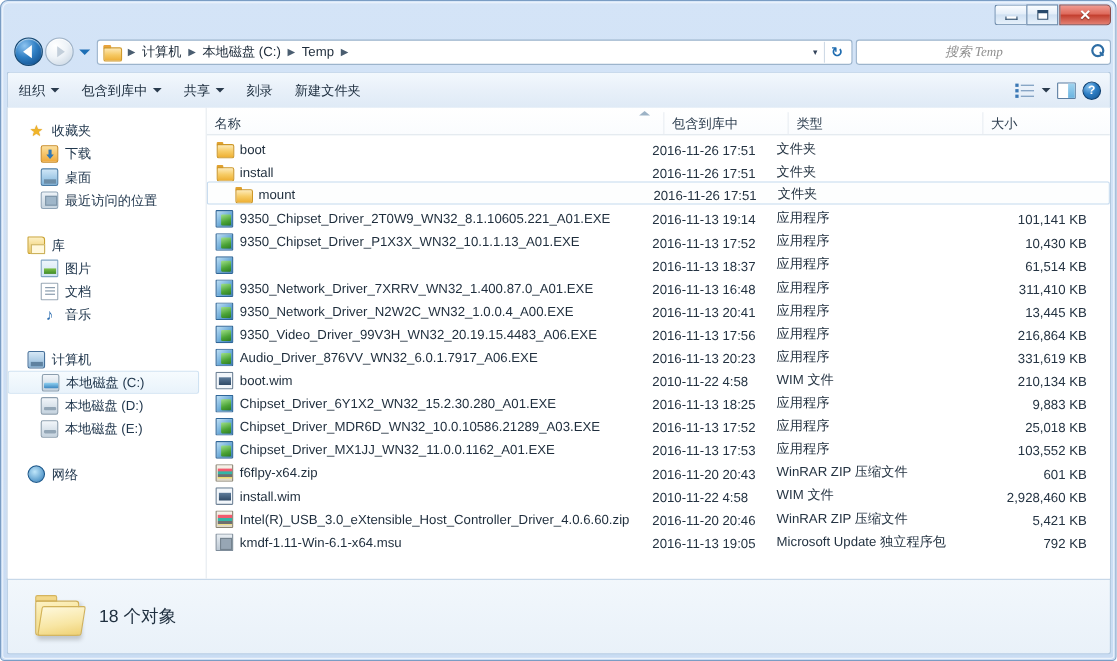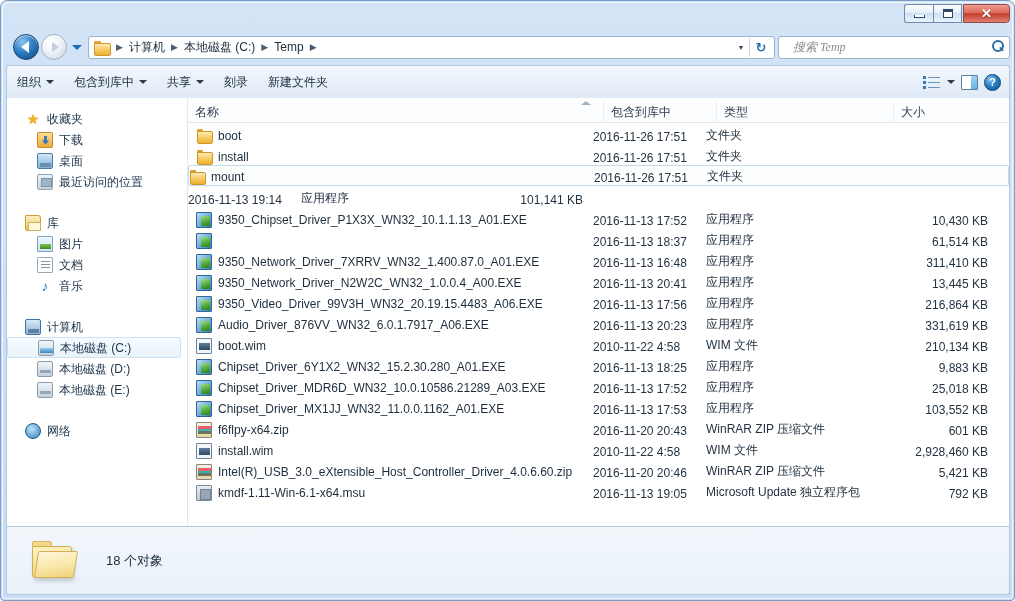--- a/index.html
+++ b/index.html
@@ -118,21 +118,21 @@
   .addr-div { width:1px; height:19px; background:#cfdae6; flex:none; }
   .refreshbtn {
     width: 22px; height:21px; display:flex;align-items:center;justify-content:center;
     flex:none;
   }
   .refresh-glyph { color:#1f6cb0; font-size:13px; line-height:1; font-weight:bold; }
 
   #searchbox {
     width: 232px; height: 23px; margin-left: 3px; flex:none;
     background: #fff; border: 1px solid #9cb4cc; border-radius: 3px;
-    display: flex; align-items: center; padding: 0 4px 0 14px;
+    display: flex; align-items: center; padding: 0 4px 0 1px; text-align: center;
   }
   #searchplaceholder {
     flex:1; font-size: 12px; color: #8e8e8e; font-style: italic;
     font-family: "Liberation Serif", serif;
     white-space: nowrap; overflow: hidden;
   }
   .searchicon {
     width:14px;height:14px; position:relative; flex:none;
   }
   .searchicon::before{
@@ -253,21 +253,21 @@
     font-size: 12px; color: #1e2d3c; position: relative;
   }
   .frow.focused {
     border: 1px solid #c3d9ee; border-radius: 2px;
     background: #fdfefe;
   }
   .c-name { width: 405px; display:flex; align-items:center; padding-left: 8px; white-space:nowrap; overflow:hidden; flex:none;}
   .c-date { width: 113px; flex:none; white-space:nowrap; color:#243342;}
   .c-type { width: 177px; flex:none; white-space:nowrap; color:#243342;}
   .c-size { width: 105px; flex:none; text-align:right; white-space:nowrap; color:#243342;}
-  .frow.focused .c-name { padding-left: 0; }
+  .frow.focused .c-name { padding-left: 24px; }
 
   .ficon { width: 16px; height: 16px; margin-right: 6px; position: relative; flex:none;}
   .fi-folder::before{content:'';position:absolute;left:1px;top:1px;width:6px;height:3px;background:#e0a12f;border-radius:1px 1px 0 0;}
   .fi-folder::after{content:'';position:absolute;left:1px;top:3px;width:14px;height:11px;background:linear-gradient(180deg,#fdeab7 0%,#f7cc66 50%,#eeb033 100%);border:1px solid #cd9727;border-radius:1px 2px 2px 2px;}
   .fi-exe{ background:linear-gradient(135deg,#bfe0f5 0%,#6aa9d8 55%,#3d7fb5 100%); border:1px solid #2f6698; border-radius:1px;}
   .fi-exe::after{content:'';position:absolute;left:4px;top:3px;width:9px;height:10px;background:linear-gradient(160deg,#9fe08a 0%,#4ba336 60%,#2e7d22 100%);border-radius:1px;}
   .fi-wim{ background:#f2f6fa; border:1px solid #6f8296; border-radius:1px;}
   .fi-wim::after{content:'';position:absolute;left:2px;top:4px;width:11px;height:7px;background:linear-gradient(180deg,#5d7b9a,#2f4a66);}
   .fi-zip{ background:linear-gradient(180deg,#f7f4ec,#ddd6c4); border:1px solid #8a8372; border-radius:1px;}
   .fi-zip::after{content:'';position:absolute;left:1px;top:3px;width:13px;height:9px;
@@ -297,21 +297,21 @@
     box-shadow: 2px 3px 4px rgba(0,0,0,.18);
   }
   #statusfolder .flap{
     position:absolute;left:6px;top:12px;width:40px;height:27px;
     background:linear-gradient(170deg,#fef8dc 0%,#f8e6a4 60%,#efd175 100%);
     border:1px solid #d2b259;
     transform: skewX(-9deg);
     border-radius:2px;
   }
   #statustext {
-    margin-left: 24px; font-size: 13px; color: #203040;
+    margin-left: 8px; font-size: 16px; color: #203040;
   }
 </style>
 </head>
 <body>
 
 <div id="window">
   <div id="glass-edge"></div>
 
   <div id="titlebar">
     <div id="winbtns">
@@ -498,20 +498,24 @@
           <div class="frow focused">
             <div class="c-name">
               <span class="ficon fi-folder"></span>
               <span>mount</span>
             </div>
             <div class="c-date">2016-11-26 17:51</div>
             <div class="c-type">文件夹</div>
             <div class="c-size"></div>
           </div>
           <div class="frow">
+            <div class="c-name">
+              <span class="ficon fi-exe"></span>
+              <span>9350_Chipset_Driver_2T0W9_WN32_8.1.10605.221_A01.EXE</span>
+            </div>
             <div class="c-date">2016-11-13 19:14</div>
             <div class="c-type">应用程序</div>
             <div class="c-size">101,141 KB</div>
           </div>
           <div class="frow">
             <div class="c-name">
               <span class="ficon fi-exe"></span>
               <span>9350_Chipset_Driver_P1X3X_WN32_10.1.1.13_A01.EXE</span>
             </div>
             <div class="c-date">2016-11-13 17:52</div>

